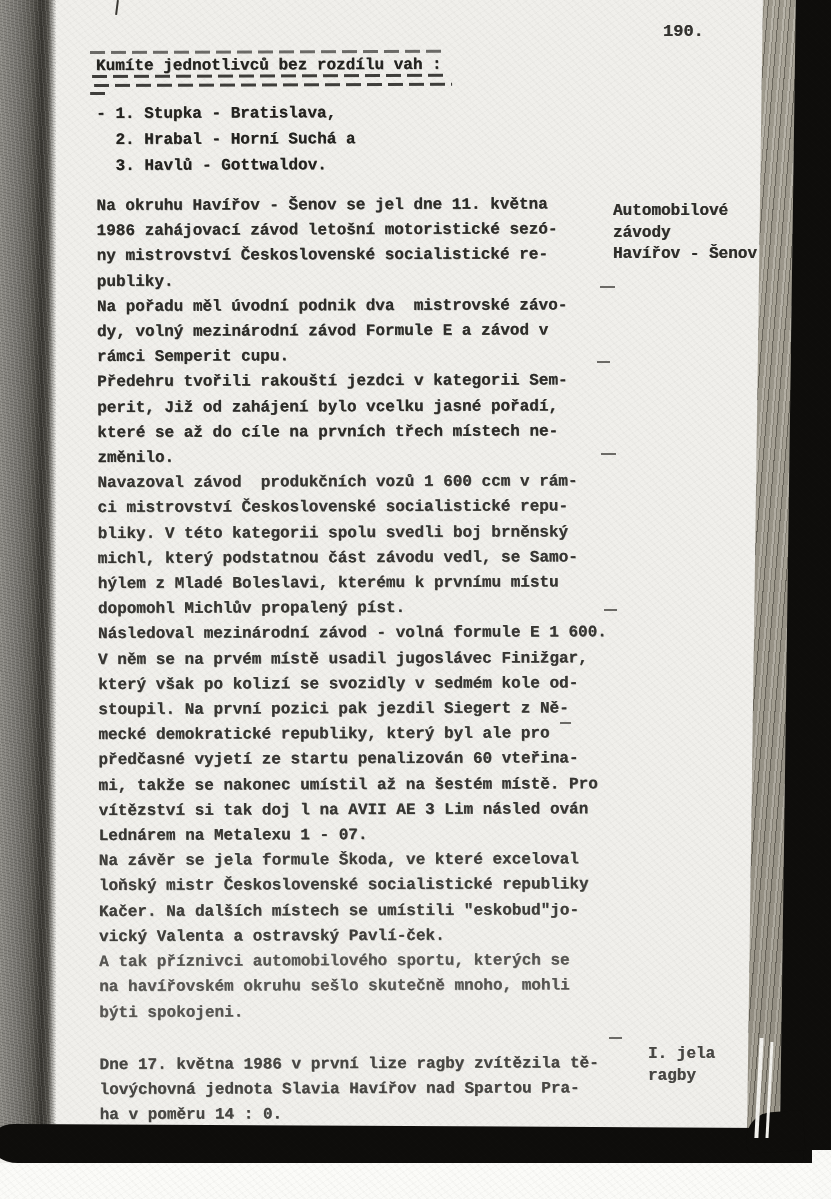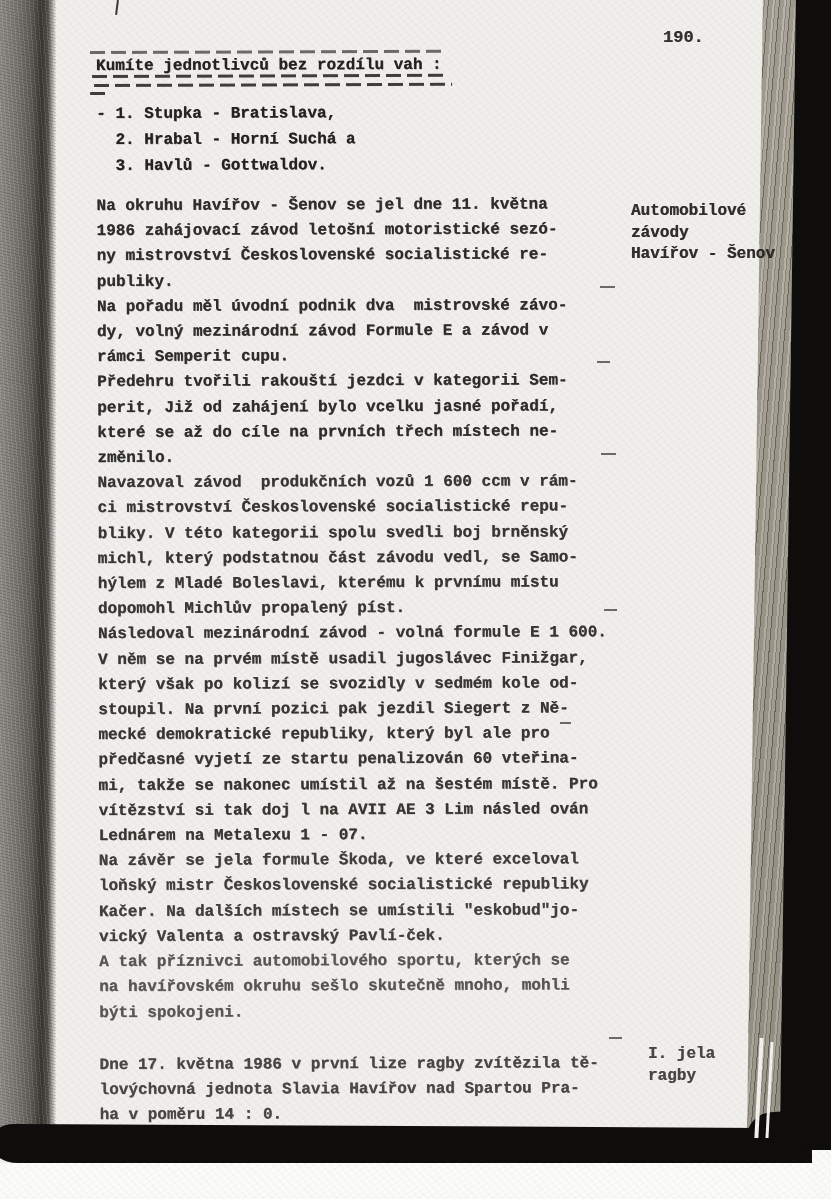--- a/index.html
+++ b/index.html
@@ -51,38 +51,38 @@
   }
   .corner-white{
     position:absolute;left:812px;top:1150px;width:19px;height:50px;background:#fafaf7;z-index:4;
   }
   .edge-sliver{position:absolute;z-index:3;background:#f3f2ee;transform:skewX(-3deg);}
   .sliver-1{left:757px;top:1038px;width:4px;height:100px;}
   .sliver-2{left:768px;top:1042px;width:3px;height:96px;}
   
   .typed{font-weight:700;letter-spacing:0;
     text-shadow:0.4px 0.4px 0.6px rgba(25,25,20,0.55), -0.2px 0 0.4px rgba(25,25,20,0.30);}
-  .page-number{position:absolute;left:663px;top:28px;font-size:17px;z-index:6;opacity:.92;}
+  .page-number{position:absolute;left:663px;top:22px;font-size:17px;z-index:6;opacity:.92;}
   .tick-mark{position:absolute;left:116px;top:0;width:2px;height:15px;background:#3a3833;transform:rotate(7deg);z-index:6;}
   .content{position:absolute;left:96px;top:57px;width:528px;z-index:6;transform:rotate(-0.2deg);transform-origin:top left;}
   .heading-block{position:relative;height:46px;font-size:16px;}
   .h-line{position:absolute;height:3px;
     background:repeating-linear-gradient(to right, rgba(32,31,28,0.85) 0 15px, transparent 15px 21px);}
   .h-over{left:-6px;top:-6px;width:352px;opacity:.75;}
   .h-under1{left:-4px;top:18px;width:356px;}
   .h-under2{left:-2px;top:27px;width:358px;}
   .h-under3{left:-6px;top:35px;width:18px;}
   .pre{white-space:pre-wrap;}
   .list-block{font-size:16px;line-height:26px;margin-top:-2px;}
   .body-block{font-size:16px;line-height:25.2px;margin-top:15px;}
   .para{margin:0;}
   .para.f1{opacity:.95;} .para.f2{opacity:.90;} .para.f3{opacity:.86;} .para.f4{opacity:.74;}
   .para.last{margin-top:27px;opacity:.82;}
   .margin-note{position:absolute;font-size:16px;line-height:21.5px;z-index:6;}
-  .note-1{left:631px;top:201px;opacity:.95;}
+  .note-1{left:613px;top:201px;opacity:.95;}
   .note-2{left:648px;top:1044px;opacity:.82;}
   
   .stray{position:absolute;height:2px;z-index:6;background:#33322e;opacity:.7;}
   .s1{left:600px;top:286px;width:15px;}
   .s2{left:597px;top:361px;width:13px;}
   .s3{left:601px;top:453px;width:15px;}
   .s4{left:604px;top:609px;width:13px;}
   .s5{left:560px;top:722px;width:11px;}
   .s6{left:609px;top:1037px;width:13px;}
 </style>

